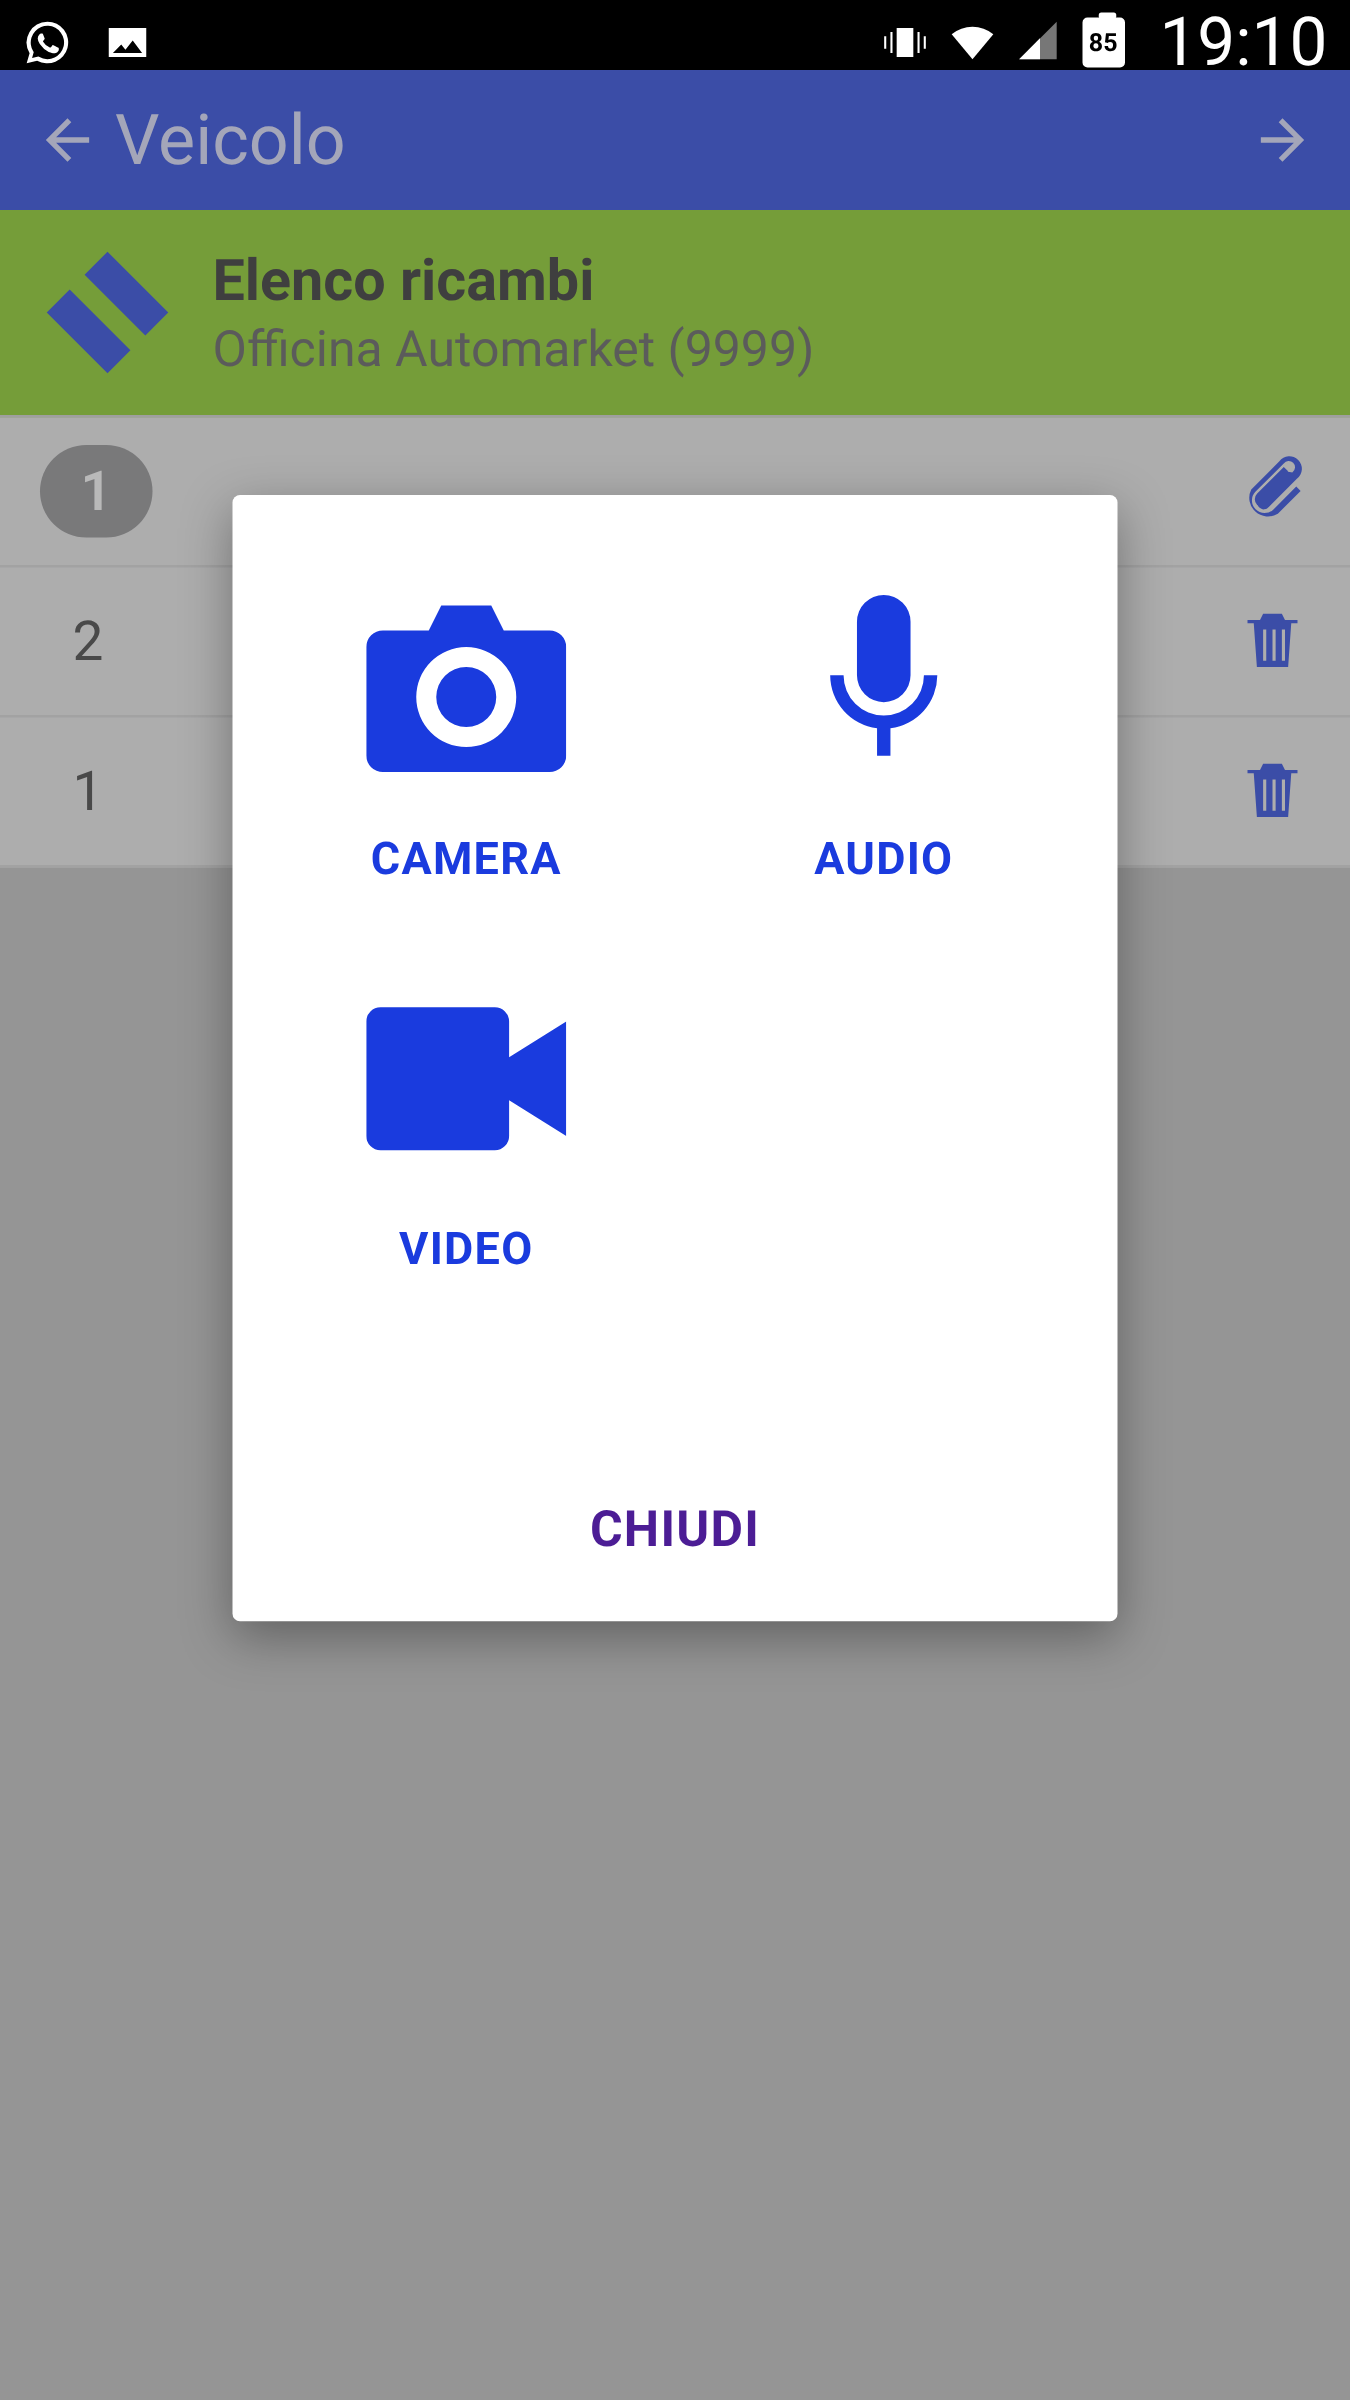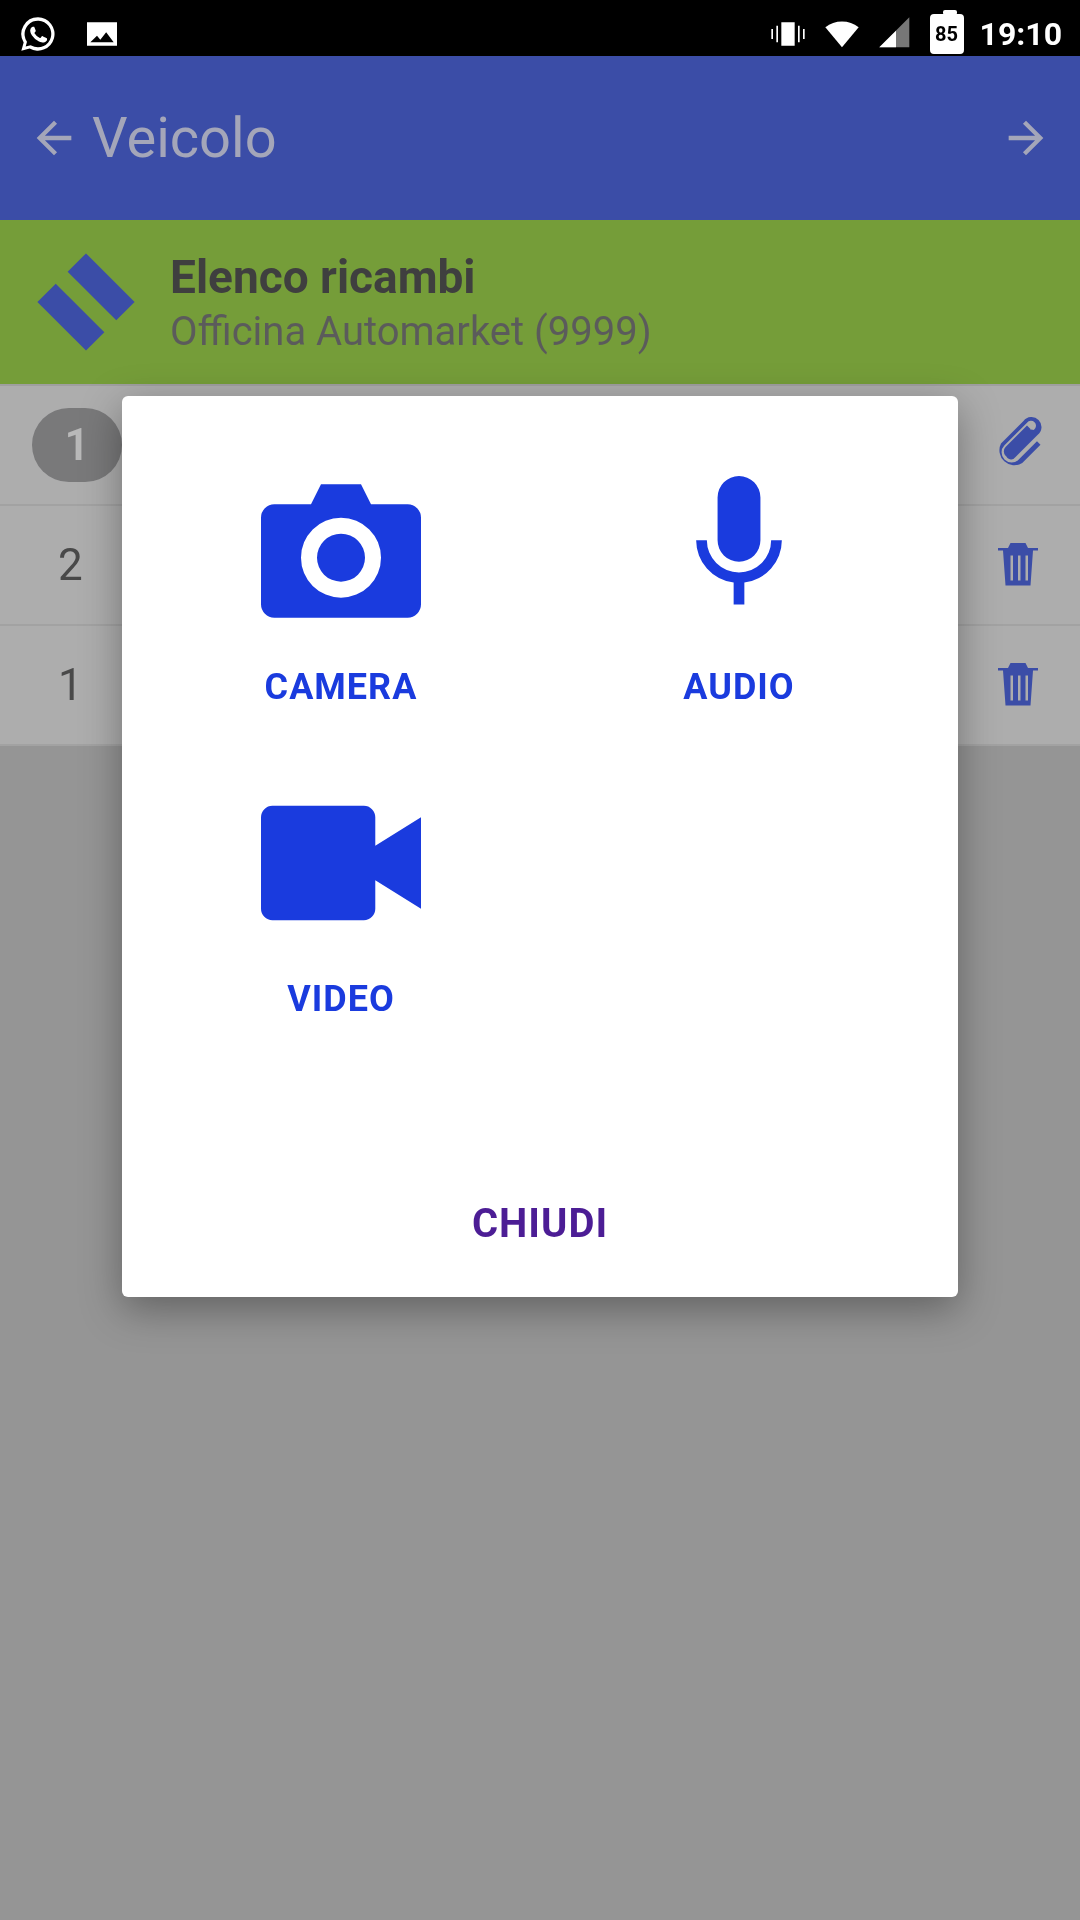--- a/index.html
+++ b/index.html
@@ -11,32 +11,32 @@
     height: 68px;
     background: #000;
     color: #fff;
     display: flex;
     align-items: center;
     padding: 0 18px;
     font-size: 36px;
   }
   .status-left { display: flex; gap: 24px; align-items: center; }
   .status-right { margin-left: auto; display: flex; gap: 14px; align-items: center; }
-  .status-right .time { font-weight: 700; font-size: 32px; margin-left: 2px; }
+  .status-right .time { font-weight: 400; font-size: 54px; margin-left: 14px; }
   .status-ico { width: 40px; height: 40px; display: inline-flex; align-items: center; justify-content: center; }
   .status-ico svg { width: 100%; height: 100%; fill: #fff; }
   .battery-box {
     width: 34px; height: 40px; border: 3px solid #fff; border-radius: 4px; position: relative;
     display: flex; align-items: center; justify-content: center; font-size: 20px; font-weight: 700; color: #000; background: #fff;
   }
   .battery-box::before { content: ""; position: absolute; top: -7px; left: 10px; width: 14px; height: 5px; background: #fff; border-radius: 2px; }
 
   
   .app-bar {
-    height: 164px;
+    height: 112px;
     background: #1a3bde;
     color: #d9ddff;
     display: flex;
     align-items: center;
     padding: 0 28px;
     font-size: 56px;
   }
   .app-bar-left, .app-bar-right { display: flex; align-items: center; gap: 12px; }
   .app-bar-right { margin-left: auto; }
   .app-bar svg { width: 52px; height: 52px; fill: #d9ddff; }
@@ -82,21 +82,21 @@
   .row-action svg { width: 60px; height: 60px; fill: #1a3bde; }
 
   
   .scrim {
     position: absolute; inset: 0; top: 56px;
     background: rgba(100,100,100,0.45);
     display: flex; align-items: flex-start; justify-content: center;
     padding-top: 340px;
   }
   .dialog {
-    width: 836px;
+    width: 708px;
     background: #fff;
     border-radius: 6px;
     box-shadow: 0 12px 40px rgba(0,0,0,0.35);
     padding: 80px 40px 30px;
   }
   .grid {
     display: grid;
     grid-template-columns: 1fr 1fr;
     row-gap: 80px;
     column-gap: 40px;

